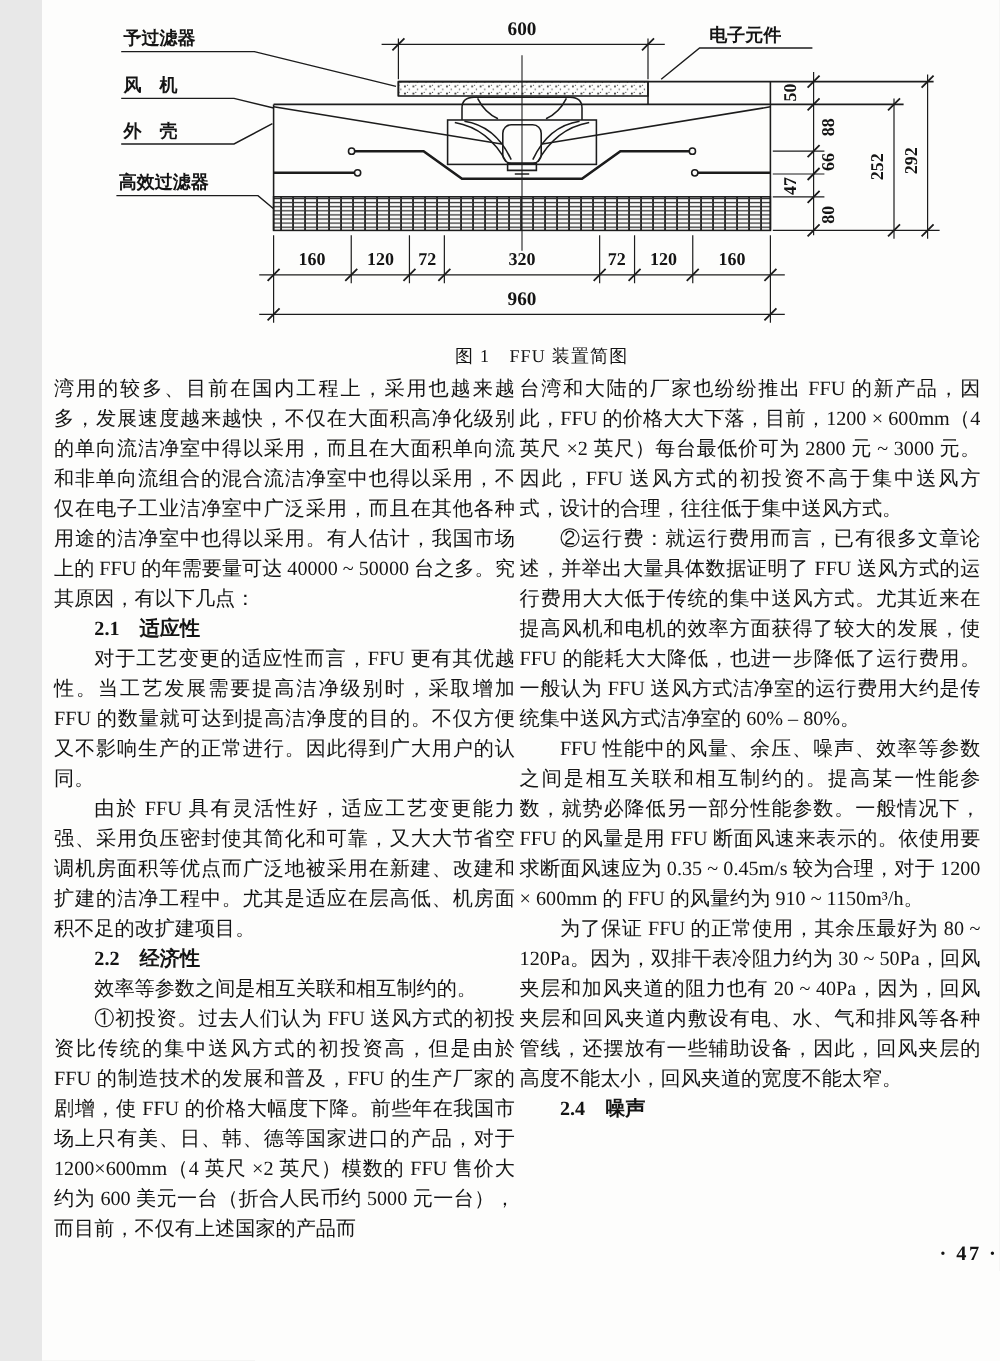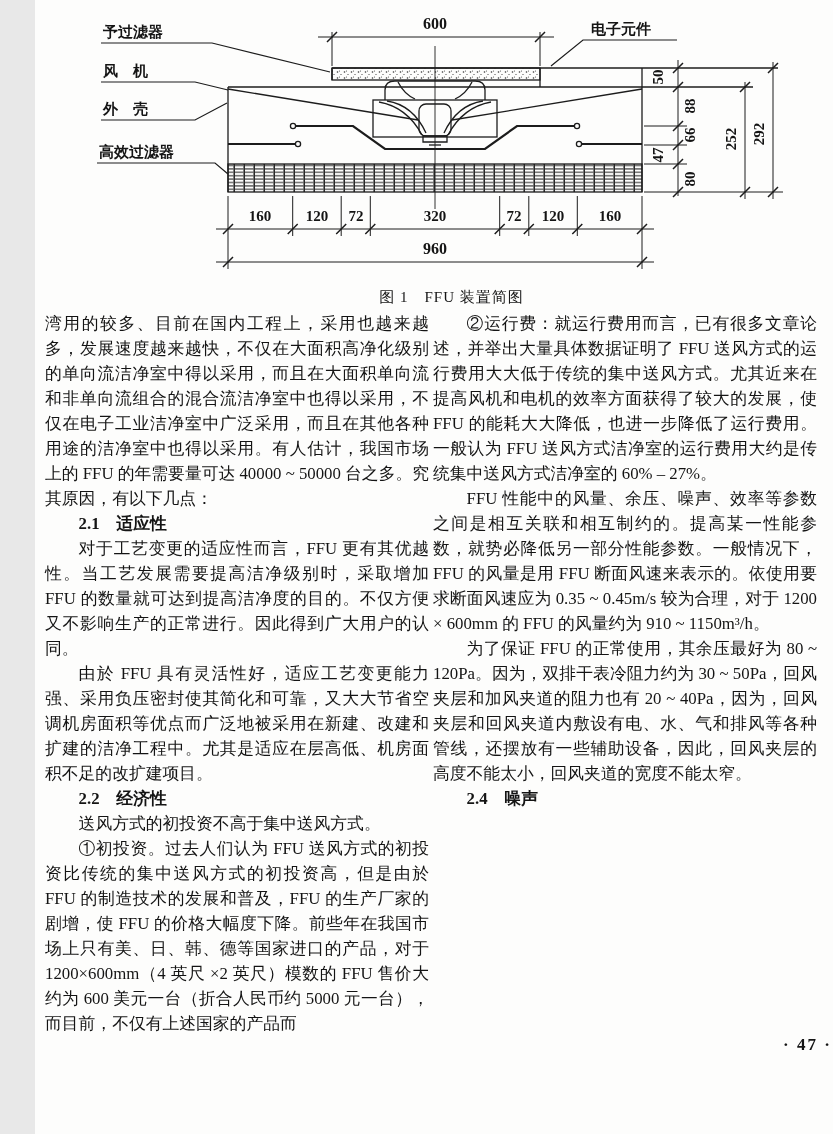--- a/index.html
+++ b/index.html
@@ -138,25 +138,26 @@
 
   <div class="fig-caption">图 1　FFU 装置简图</div>
 
   <div class="cols">
     <div class="col">
       <p>湾用的较多、目前在国内工程上，采用也越来越多，发展速度越来越快，不仅在大面积高净化级别的单向流洁净室中得以采用，而且在大面积单向流和非单向流组合的混合流洁净室中也得以采用，不仅在电子工业洁净室中广泛采用，而且在其他各种用途的洁净室中也得以采用。有人估计，我国市场上的 FFU 的年需要量可达 40000 ~ 50000 台之多。究其原因，有以下几点：</p>
       <p class="head">2.1　适应性</p>
       <p class="indent">对于工艺变更的适应性而言，FFU 更有其优越性。当工艺发展需要提高洁净级别时，采取增加 FFU 的数量就可达到提高洁净度的目的。不仅方便又不影响生产的正常进行。因此得到广大用户的认同。</p>
       <p class="indent">由於 FFU 具有灵活性好，适应工艺变更能力强、采用负压密封使其简化和可靠，又大大节省空调机房面积等优点而广泛地被采用在新建、改建和扩建的洁净工程中。尤其是适应在层高低、机房面积不足的改扩建项目。</p>
       <p class="head">2.2　经济性</p>
-      <p class="indent">送风方式的初投资不高于集中送风方式。</p>
+      <p class="indent">效率等参数之间是相互关联和相互制约的。</p>
       <p class="indent">①初投资。过去人们认为 FFU 送风方式的初投资比传统的集中送风方式的初投资高，但是由於 FFU 的制造技术的发展和普及，FFU 的生产厂家的剧增，使 FFU 的价格大幅度下降。前些年在我国市场上只有美、日、韩、德等国家进口的产品，对于 1200×600mm（4 英尺 ×2 英尺）模数的 FFU 售价大约为 600 美元一台（折合人民币约 5000 元一台），而目前，不仅有上述国家的产品而</p>
     </div>
     <div class="col">
-      <p class="indent">②运行费：就运行费用而言，已有很多文章论述，并举出大量具体数据证明了 FFU 送风方式的运行费用大大低于传统的集中送风方式。尤其近来在提高风机和电机的效率方面获得了较大的发展，使 FFU 的能耗大大降低，也进一步降低了运行费用。一般认为 FFU 送风方式洁净室的运行费用大约是传统集中送风方式洁净室的 60% – 27%。</p>
+      <p>台湾和大陆的厂家也纷纷推出 FFU 的新产品，因此，FFU 的价格大大下落，目前，1200 × 600mm（4 英尺 ×2 英尺）每台最低价可为 2800 元 ~ 3000 元。因此，FFU 送风方式的初投资不高于集中送风方式，设计的合理，往往低于集中送风方式。</p>
+      <p class="indent">②运行费：就运行费用而言，已有很多文章论述，并举出大量具体数据证明了 FFU 送风方式的运行费用大大低于传统的集中送风方式。尤其近来在提高风机和电机的效率方面获得了较大的发展，使 FFU 的能耗大大降低，也进一步降低了运行费用。一般认为 FFU 送风方式洁净室的运行费用大约是传统集中送风方式洁净室的 60% – 80%。</p>
       <p class="indent">FFU 性能中的风量、余压、噪声、效率等参数之间是相互关联和相互制约的。提高某一性能参数，就势必降低另一部分性能参数。一般情况下，FFU 的风量是用 FFU 断面风速来表示的。依使用要求断面风速应为 0.35 ~ 0.45m/s 较为合理，对于 1200 × 600mm 的 FFU 的风量约为 910 ~ 1150m³/h。</p>
       <p class="indent">为了保证 FFU 的正常使用，其余压最好为 80 ~ 120Pa。因为，双排干表冷阻力约为 30 ~ 50Pa，回风夹层和加风夹道的阻力也有 20 ~ 40Pa，因为，回风夹层和回风夹道内敷设有电、水、气和排风等各种管线，还摆放有一些辅助设备，因此，回风夹层的高度不能太小，回风夹道的宽度不能太窄。</p>
       <p class="head">2.4　噪声</p>
     </div>
   </div>
 
   <div class="pgnum">· 47 ·</div>
 </div>
 
 </body></html>

